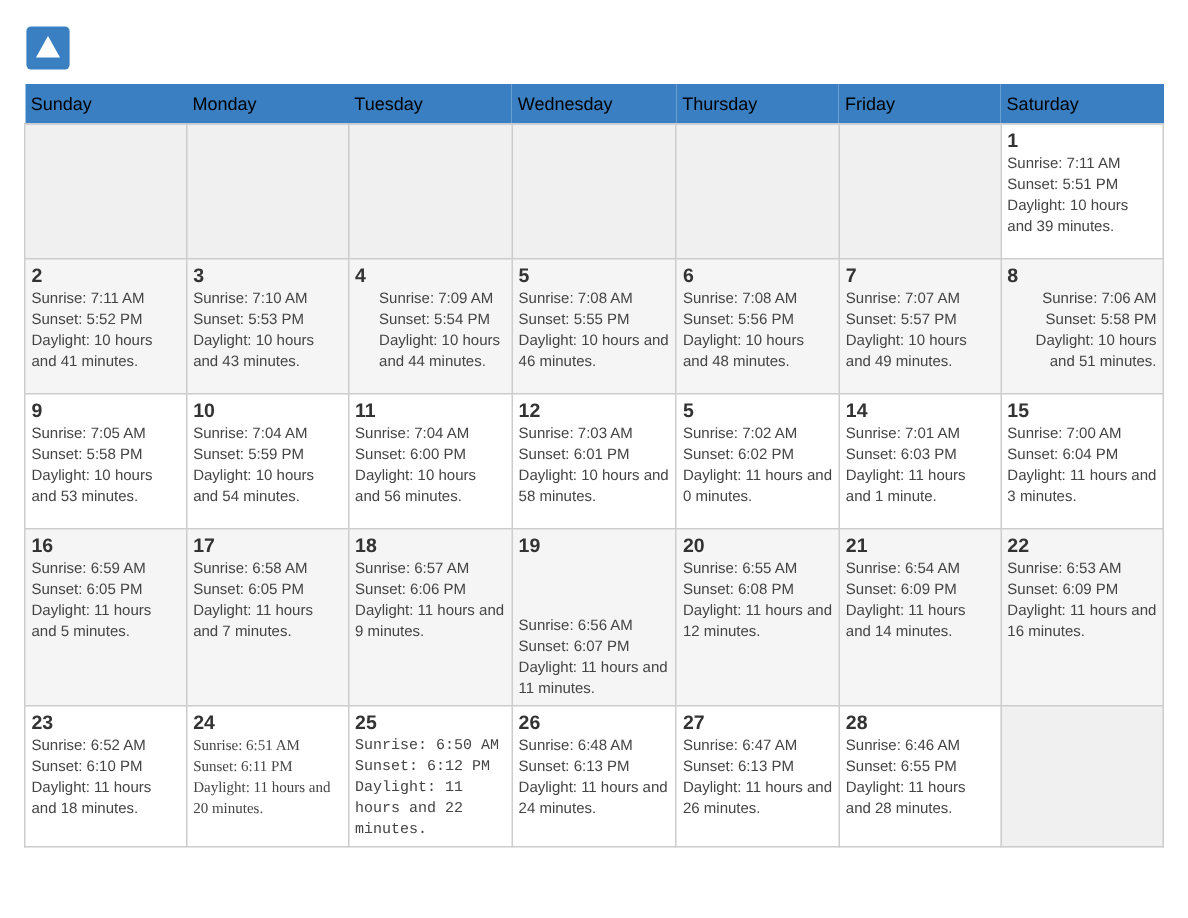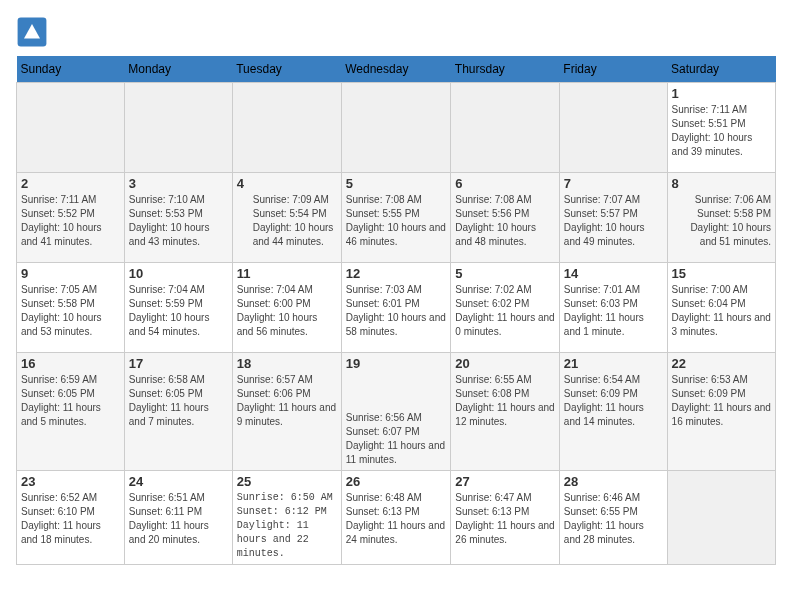--- a/index.html
+++ b/index.html
@@ -264,21 +264,21 @@
       </tr>
       <tr>
         <td>
           <span class="day-number">23</span>
           <div class="day-info" style="white-space: pre-line;">Sunrise: 6:52 AM
 Sunset: 6:10 PM
 Daylight: 11 hours and 18 minutes.</div>
         </td>
         <td>
           <span class="day-number">24</span>
-          <div class="day-info" style="white-space: pre-line;">Sunrise: 6:51 AM
+          <div class="day-info" style="white-space: pre-line; font-family: Liberation Serif, serif;">Sunrise: 6:51 AM
 Sunset: 6:11 PM
 Daylight: 11 hours and 20 minutes.</div>
         </td>
         <td>
           <span class="day-number">25</span>
           <div class="day-info" style="white-space: pre-line; font-family: Liberation Mono, monospace;">Sunrise: 6:50 AM
 Sunset: 6:12 PM
 Daylight: 11 hours and 22 minutes.</div>
         </td>
         <td>

